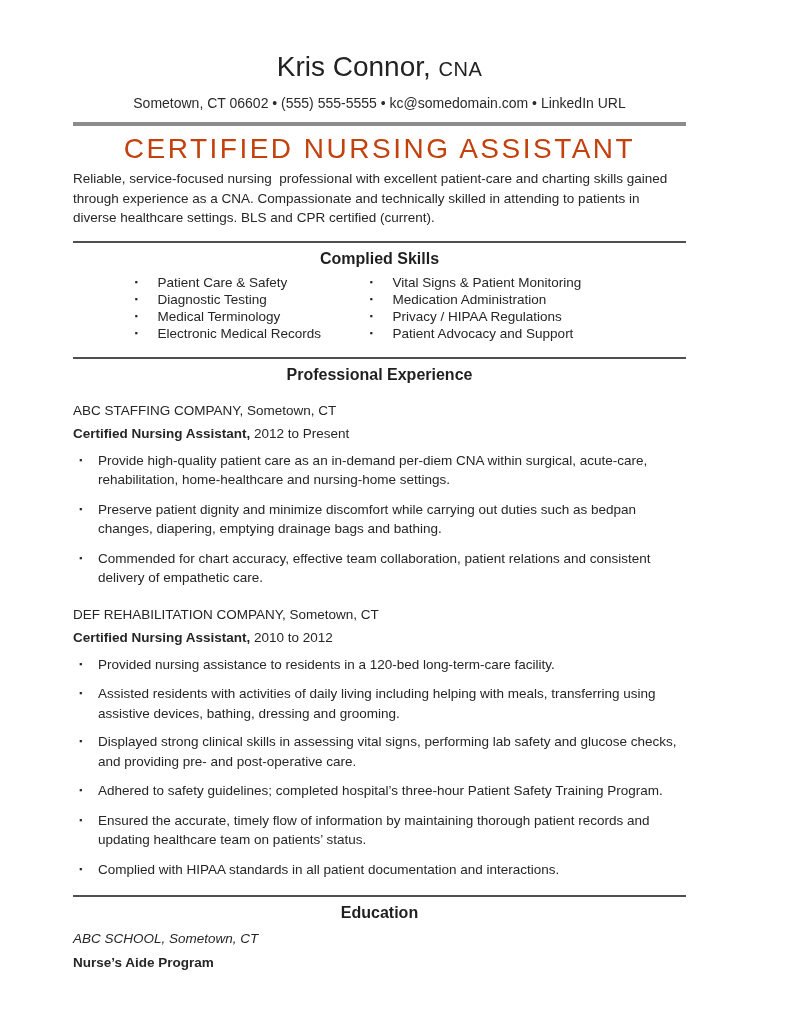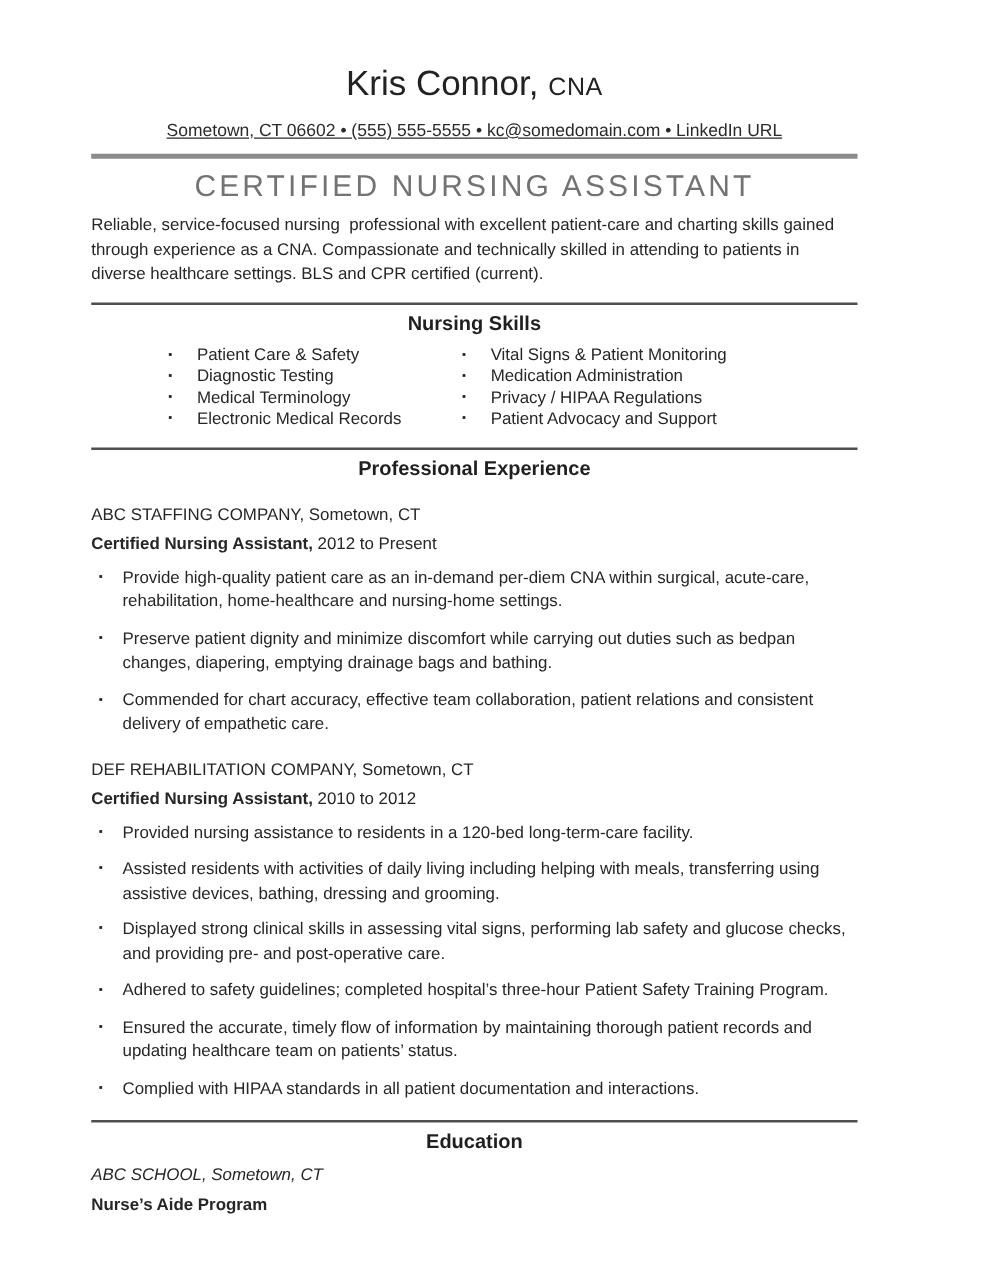--- a/index.html
+++ b/index.html
@@ -34,35 +34,34 @@
   .name .credential {
     font-size: 20px;
     letter-spacing: 0.5px;
   }
   .contact {
     margin-top: 10px;
     text-align: center;
     font-size: 14px;
     line-height: 18px;
     color: #2a2a2a;
-    text-decoration: underline;
   }
   .rule-thick {
     height: 4px;
     background: #8c8c8c;
     margin-top: 10px;
   }
   .doc-title {
     margin: 11px 0 0 0;
     text-align: center;
-    font-size: 24px;
+    font-size: 28px;
     font-weight: normal;
     letter-spacing: 2.5px;
     line-height: 24px;
-    color: #737373;
+    color: #c2410c;
   }
   .summary {
     margin: 8px 0 0 0;
     font-size: 13.5px;
     line-height: 19.5px;
     white-space: pre-wrap;
   }
   
   .rule-thin {
     height: 2px;
@@ -156,21 +155,21 @@
   </h1>
   <div class="contact">Sometown, CT 06602 • (555) 555-5555 • kc@somedomain.com • LinkedIn URL</div>
 
   <div class="rule-thick"></div>
 
   <h2 class="doc-title">CERTIFIED NURSING ASSISTANT</h2>
 
   <p class="summary">Reliable, service-focused nursing  professional with excellent patient-care and charting skills gained through experience as a CNA. Compassionate and technically skilled in attending to patients in diverse healthcare settings. BLS and CPR certified (current).</p>
 
   <div class="rule-thin rule-skills"></div>
-  <h3 class="sec-heading">Nursing Skills</h3>
+  <h3 class="sec-heading">Complied Skills</h3>
 
   <div class="skills-cols">
     <div class="skill-col">
       <div class="skill-item">
         <span class="marker">▪</span>
         <span>Patient Care &amp; Safety</span>
       </div>
       <div class="skill-item">
         <span class="marker">▪</span>
         <span>Diagnostic Testing</span>

